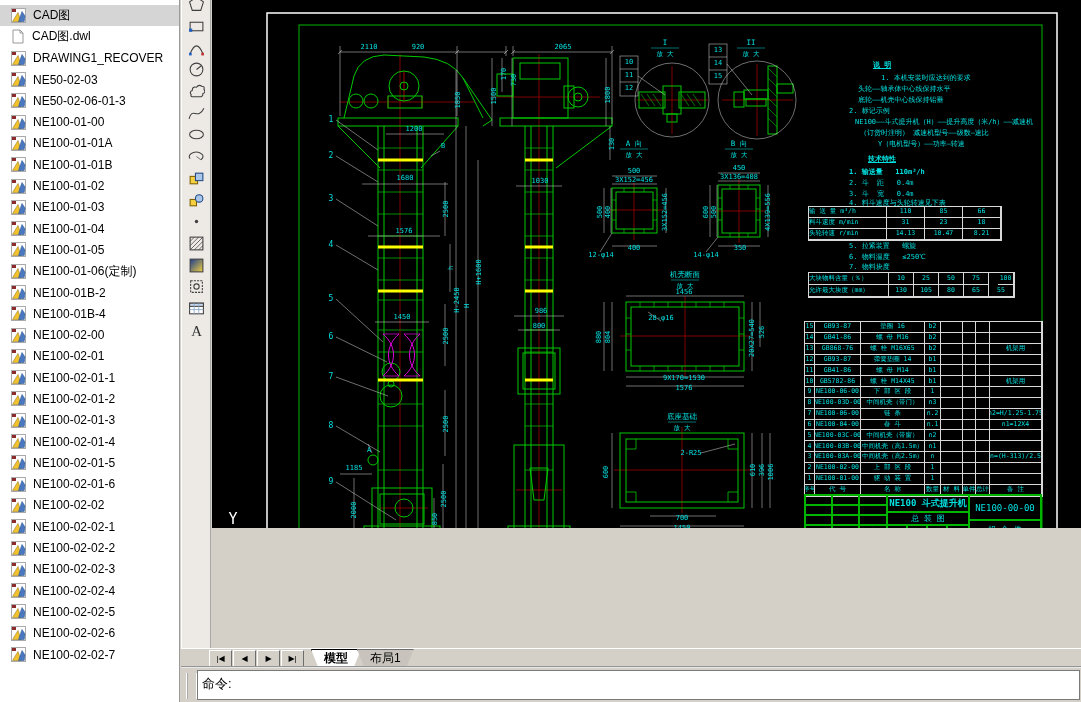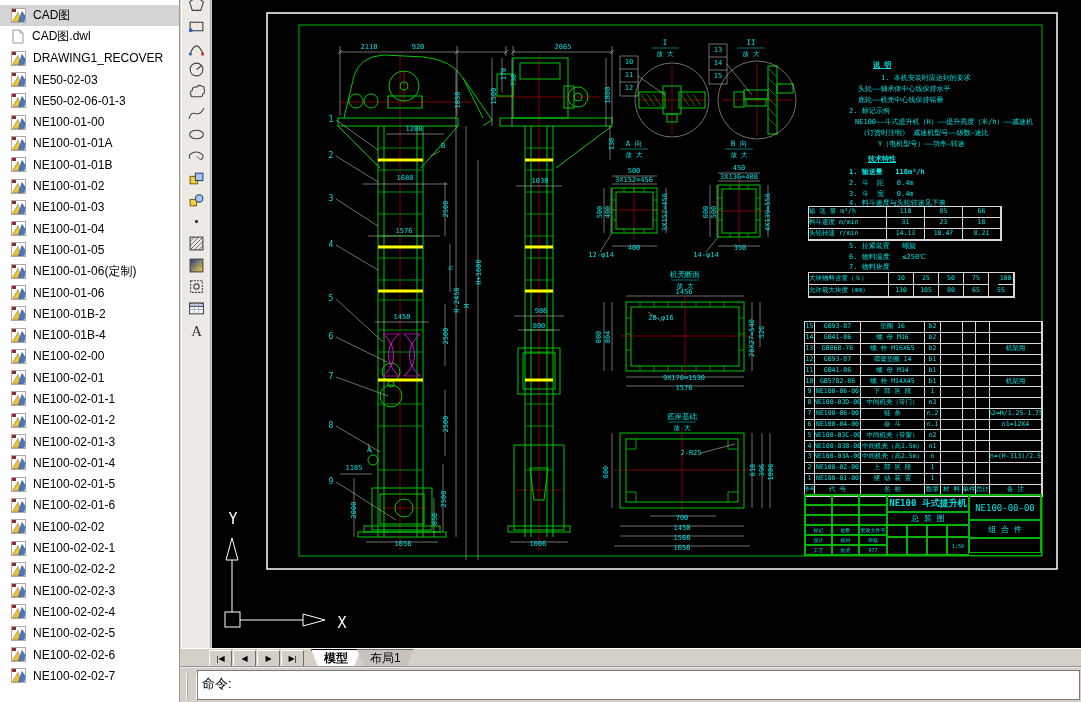--- a/index.html
+++ b/index.html
@@ -11,21 +11,21 @@
   .file-item{display:flex;align-items:center;height:21.3px;padding-left:11px;
              font-size:12px;color:#000;white-space:nowrap;overflow:hidden}
   .file-item.selected{background:#d5d5d5}
   .file-item svg{margin-right:7px;flex:0 0 auto}
   
   #toolbar{position:absolute;left:181px;top:0;width:30px;height:648px;background:#edeae6;
            border-left:1px solid #fff;border-right:1px solid #a8a8a8;box-sizing:border-box;
            padding-top:0;overflow:hidden}
   .tool{width:24px;height:21.7px;display:flex;align-items:center;justify-content:center;margin:0 auto}
   
-  #canvas{position:absolute;left:212px;top:0;width:869px;height:700px;background:#000;overflow:hidden}
+  #canvas{position:absolute;left:212px;top:0;width:869px;height:528px;background:#000;overflow:hidden}
   #cad-svg{position:absolute;left:0;top:0}
   .note{position:absolute;font:7px "DejaVu Sans Mono",monospace;color:#00e0e0;white-space:pre}
   .note.b{font-weight:bold;text-decoration:underline}
   .ctable{position:absolute;display:grid;color:#00e0e0;font:6.5px/1.1 "DejaVu Sans Mono",monospace;
           border:1px solid #d8d8d8;box-sizing:border-box;background:#000}
   .ctable>div{border-right:1px solid #d8d8d8;border-bottom:1px solid #d8d8d8;
           display:flex;align-items:center;justify-content:center;overflow:hidden;white-space:nowrap}
   #titleblock{position:absolute;color:#00e0e0;font:6px "DejaVu Sans Mono",monospace;
           border:1.5px solid #00b400;box-sizing:border-box;display:flex}
   .tb-cell{border:1px solid #00b400;box-sizing:border-box;display:flex;
@@ -159,29 +159,20 @@
       <span>NE100-01-05</span>
     </div>
     <div class="file-item">
       <svg width="15" height="15" viewBox="0 0 15 15">
         <rect x="0.5" y="0.5" width="14" height="14" fill="#fdfdfd" stroke="#aaa"></rect>
         <rect x="1" y="1" width="4" height="3" fill="#8c2b2b"></rect>
         <path d="M1.5,13.5 L7,4.5 L10,13.5 Z" fill="#f2c12e" stroke="#8a6d10" stroke-width="0.5"></path>
         <path d="M7.5,13.5 L11,3.5 L14,8 L13.2,13.5 Z" fill="#4a78c0" stroke="#1f4a87" stroke-width="0.5"></path>
       </svg>
       <span>NE100-01-06(定制)</span>
-    </div>
-    <div class="file-item">
-      <svg width="15" height="15" viewBox="0 0 15 15">
-        <rect x="0.5" y="0.5" width="14" height="14" fill="#fdfdfd" stroke="#aaa"></rect>
-        <rect x="1" y="1" width="4" height="3" fill="#8c2b2b"></rect>
-        <path d="M1.5,13.5 L7,4.5 L10,13.5 Z" fill="#f2c12e" stroke="#8a6d10" stroke-width="0.5"></path>
-        <path d="M7.5,13.5 L11,3.5 L14,8 L13.2,13.5 Z" fill="#4a78c0" stroke="#1f4a87" stroke-width="0.5"></path>
-      </svg>
-      <span>NE100-01-06</span>
     </div>
     <div class="file-item">
       <svg width="15" height="15" viewBox="0 0 15 15">
         <rect x="0.5" y="0.5" width="14" height="14" fill="#fdfdfd" stroke="#aaa"></rect>
         <rect x="1" y="1" width="4" height="3" fill="#8c2b2b"></rect>
         <path d="M1.5,13.5 L7,4.5 L10,13.5 Z" fill="#f2c12e" stroke="#8a6d10" stroke-width="0.5"></path>
         <path d="M7.5,13.5 L11,3.5 L14,8 L13.2,13.5 Z" fill="#4a78c0" stroke="#1f4a87" stroke-width="0.5"></path>
       </svg>
       <span>NE100-01B-2</span>
     </div>

